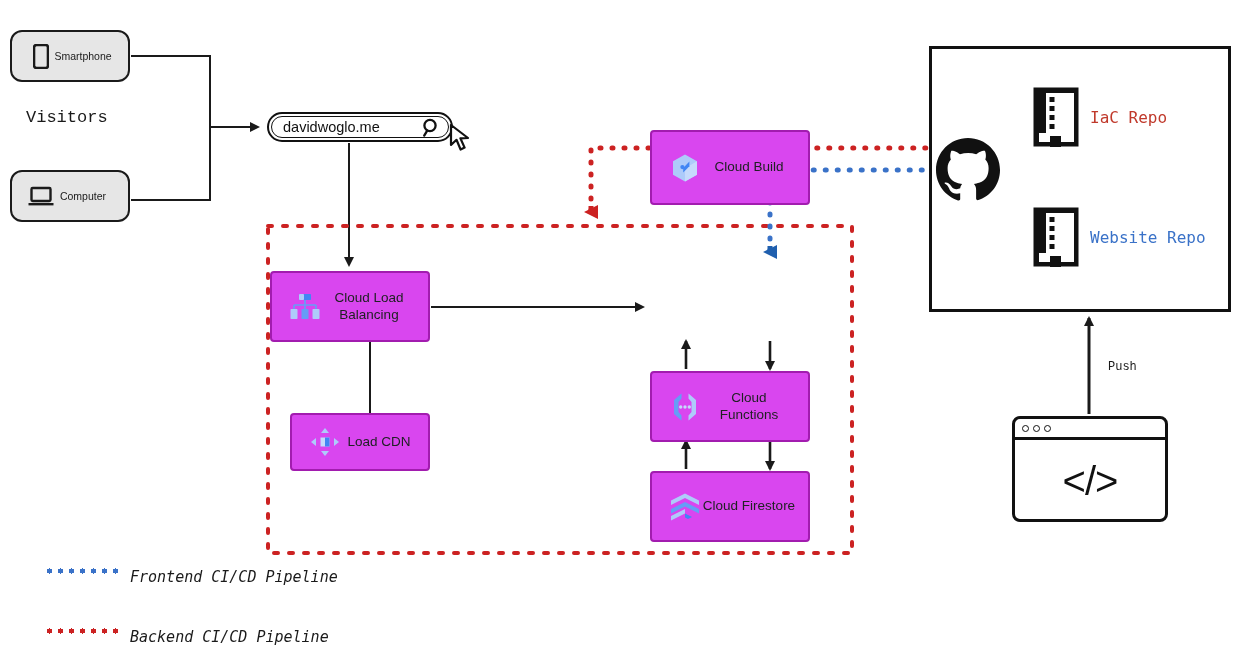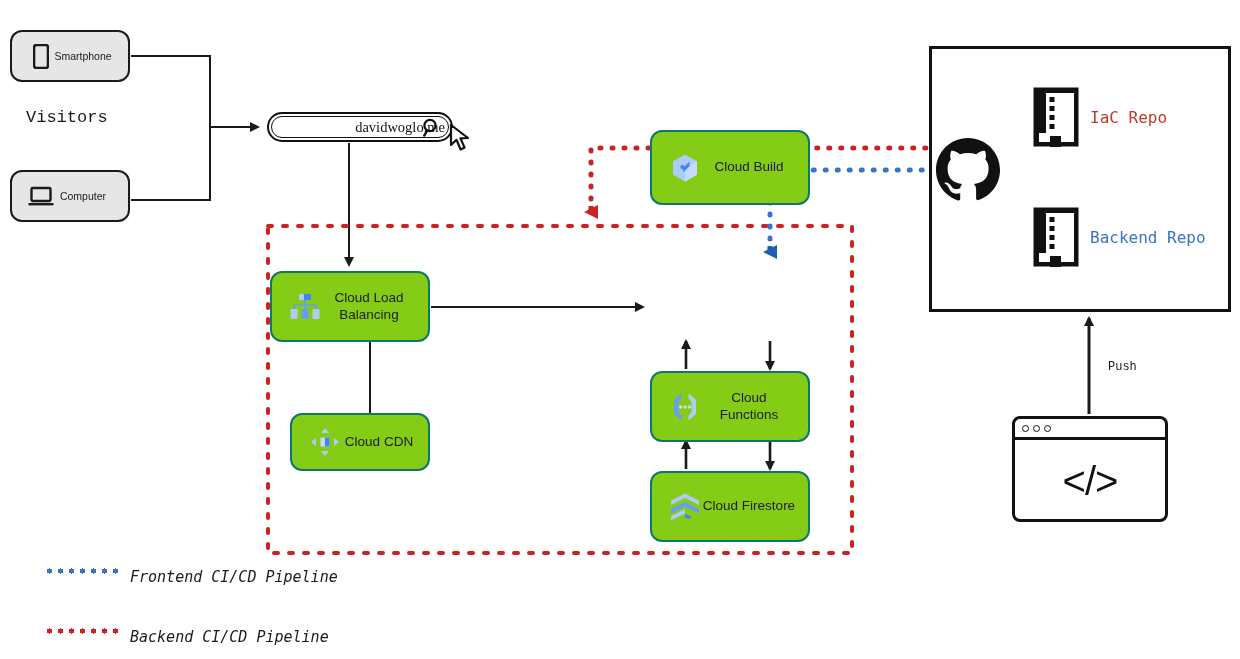--- a/index.html
+++ b/index.html
@@ -50,23 +50,23 @@
   .device-label {
     flex: 1 1 auto;
     text-align: center;
     font-size: 10.5px;
     color: #1a1a1a;
     padding-right: 16px;
   }
   
   .gcp-node {
     position: absolute;
-    background: #84cc16;
-    border: 2px solid #0f766e;
-    border-radius: 12px;
+    background: #d946ef;
+    border: 2px solid #a21caf;
+    border-radius: 4px;
     display: flex;
     align-items: center;
     box-sizing: border-box;
     z-index: 5;
   }
   .gcp-icon {
     flex: 0 0 auto;
     margin-left: 16px;
     width: 34px;
     height: 34px;
@@ -99,22 +99,22 @@
   }
   #searchbar .inner-ring {
     position: absolute;
     left: 2px; top: 2px; right: 2px; bottom: 2px;
     border: 1px solid #111111;
     border-radius: 13px;
     pointer-events: none;
   }
   #search-text {
     flex: 1 1 auto;
-    text-align: right;
-    font-family: Liberation Serif, serif;
+    text-align: left;
+    font-family: Liberation Sans, sans-serif;
     font-size: 14.5px;
     color: #111111;
     padding-left: 14px;
     padding-right: 6px;
     z-index: 2;
   }
   
   .plain-label {
     position: absolute;
     color: #1a1a1a;
@@ -331,21 +331,21 @@
         <g fill="#aecbfa">
           <path d="M15,1 L19,6 L11,6 Z"></path>
           <path d="M15,29 L19,24 L11,24 Z"></path>
           <path d="M1,15 L6,11 L6,19 Z"></path>
           <path d="M29,15 L24,11 L24,19 Z"></path>
         </g>
         <rect x="10.5" y="10.5" width="9" height="9" fill="#c6dafc"></rect>
         <path d="M15,10.5 L19.5,10.5 L19.5,19.5 L15,19.5 Z" fill="#4285f4"></path>
       </svg>
     </span>
-    <span class="gcp-label">Cloud CDN</span>
+    <span class="gcp-label">Load CDN</span>
   </div>
 
 
   <div class="gcp-node" style="left:650px; top:371px; width:160px; height:71px;">
     <span class="gcp-icon">
       <svg width="32" height="30" viewBox="0 0 32 30">
         <path d="M12.5,1.5 L5,8 L5,22 L12.5,28.5 L12.5,23.5 L9.5,20 L9.5,10 L12.5,6.5 Z" fill="#669df6"></path>
         <path d="M19.5,1.5 L27,8 L27,22 L19.5,28.5 L19.5,23.5 L22.5,20 L22.5,10 L19.5,6.5 Z" fill="#aecbfa"></path>
         <circle cx="11.7" cy="15" r="1.7" fill="#c6dafc"></circle>
         <circle cx="16" cy="15" r="1.7" fill="#c6dafc"></circle>
@@ -406,21 +406,21 @@
       <rect x="7" y="47" width="35" height="9" fill="#ffffff"></rect>
       <rect x="18" y="50" width="11" height="11" fill="#111111"></rect>
       <g fill="#111111">
         <rect x="17.5" y="11" width="5" height="5"></rect>
         <rect x="17.5" y="20" width="5" height="5"></rect>
         <rect x="17.5" y="29" width="5" height="5"></rect>
         <rect x="17.5" y="38" width="5" height="5"></rect>
       </g>
     </svg>
   </span>
-  <div class="plain-label mono" id="website-repo-label">Backend Repo</div>
+  <div class="plain-label mono" id="website-repo-label">Website Repo</div>
 
   <div class="plain-label mono" id="push-label">Push</div>
 
   <div id="code-window">
     <div class="titlebar">
       <span class="dot"></span>
       <span class="dot"></span>
       <span class="dot"></span>
     </div>
     <div class="codeglyph">&lt;/&gt;</div>

